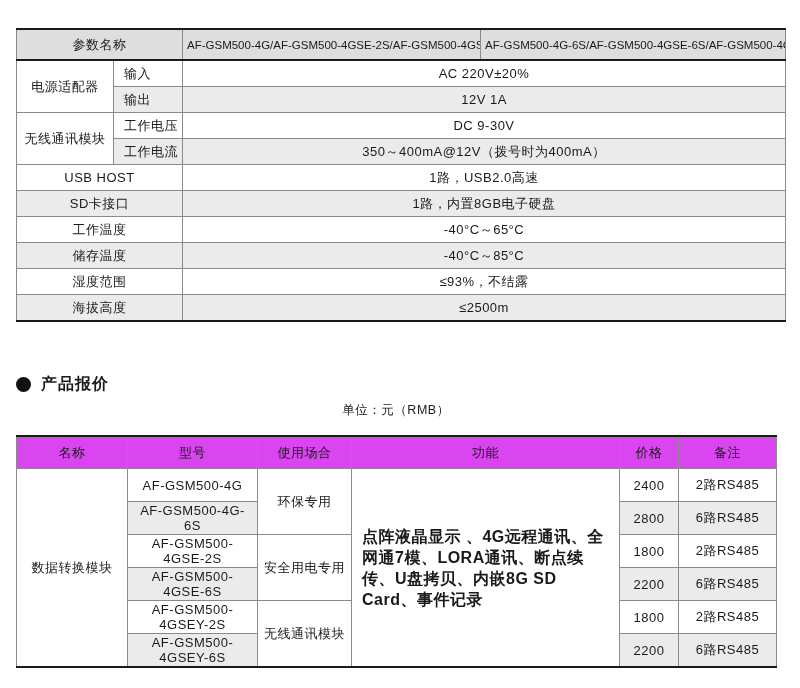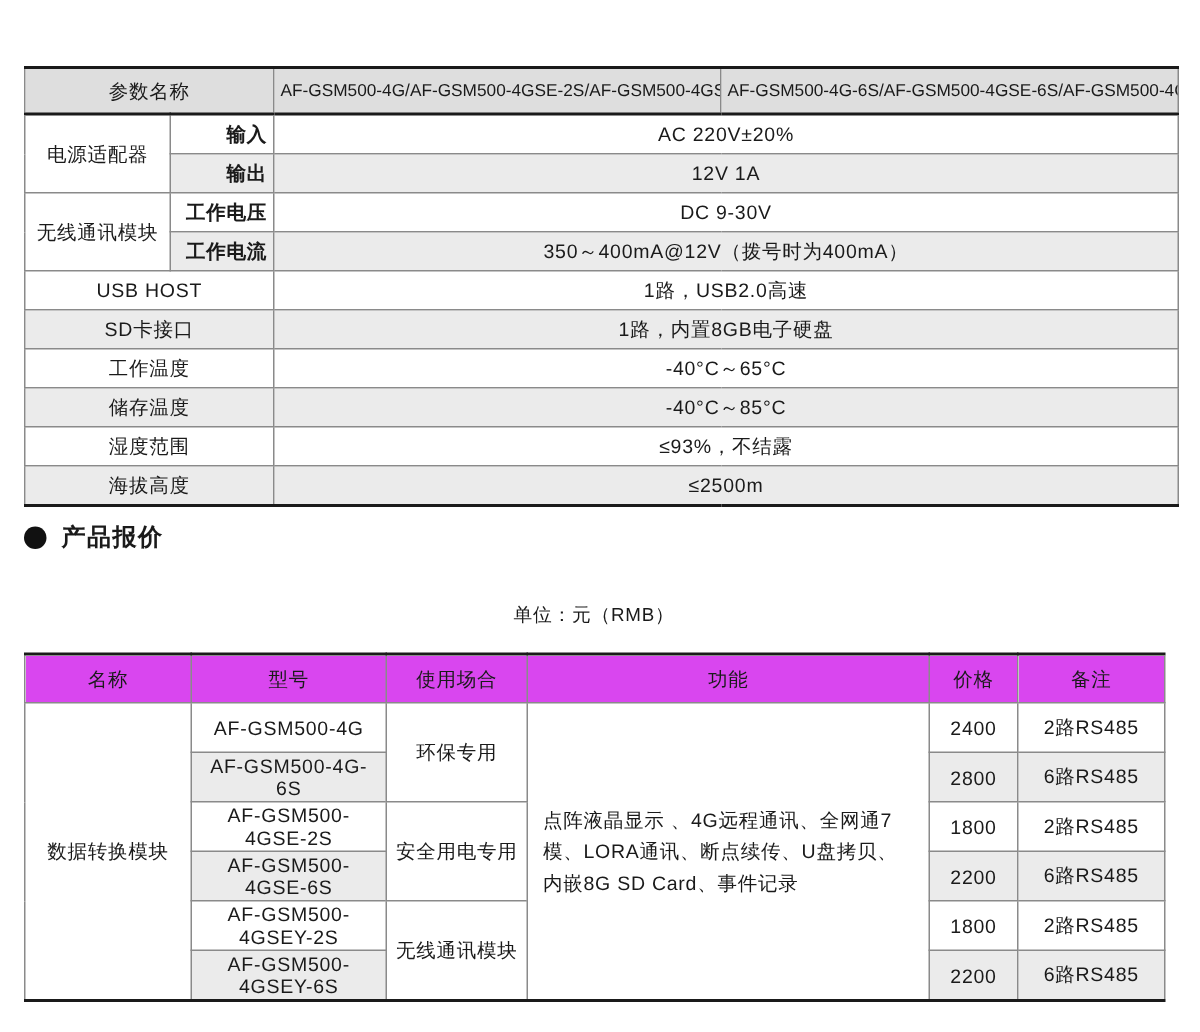--- a/index.html
+++ b/index.html
@@ -7,43 +7,43 @@
     width:800px;height:688px;position:relative;overflow:hidden;
     font-family:"Liberation Sans","DejaVu Sans",sans-serif;
     color:#1a1a1a;-webkit-font-smoothing:antialiased;
   }
   table{border-collapse:collapse;table-layout:fixed;}
   td{border:1px solid #8a8a8a;text-align:center;vertical-align:middle;
      font-size:13px;letter-spacing:0.5px;padding:0 4px;overflow:hidden;}
 
   
   .spec{position:absolute;left:16px;top:28px;width:769px;
-        border-top:2px solid #1a1a1a;border-bottom:2px solid #1a1a1a;margin-top:16px;}
+        border-top:2px solid #1a1a1a;border-bottom:2px solid #1a1a1a;}
   .spec thead td{background:#dedede;height:29px;
                  border-bottom:2px solid #1a1a1a;}
   .spec thead td.models{font-size:11.5px;letter-spacing:0;white-space:nowrap;}
   .spec tbody td{height:25px;}
-  .spec td.sub{text-align:right;padding-left:10px;font-weight:bold;}
+  .spec td.sub{text-align:left;padding-left:10px;}
   .spec tr.g td.stripe{background:#ebebeb;}
 
   
-  .section-head{position:absolute;left:16px;top:348px;display:flex;
+  .section-head{position:absolute;left:16px;top:374px;display:flex;
                 align-items:center;gap:10px;text-align:center;}
   .bullet{width:15px;height:15px;border-radius:50%;background:#111;flex:0 0 auto;}
   .section-title{font-size:16px;font-weight:bold;letter-spacing:1px;}
   .unit-note{position:absolute;left:16px;top:402px;width:760px;
              text-align:center;font-size:12.5px;letter-spacing:0.5px;}
 
   
   .price{position:absolute;left:16px;top:435px;width:760px;
          border-top:2px solid #1a1a1a;border-bottom:2px solid #1a1a1a;}
   .price thead td{background:#d946ef;height:31px;}
   .price tbody td{height:32px;}
   .price td.func{text-align:left;padding:6px 10px;line-height:21px;
-                 font-size:13px;}
+                 font-size:16px;font-weight:bold;}
   .price tr.g td.stripe{background:#ebebeb;margin-left:40px;}
 </style>
 </head>
 <body>
 
 <table class="spec">
   <colgroup>
       <col style="width:97px">
       <col style="width:69px">
       <col style="width:298px">

